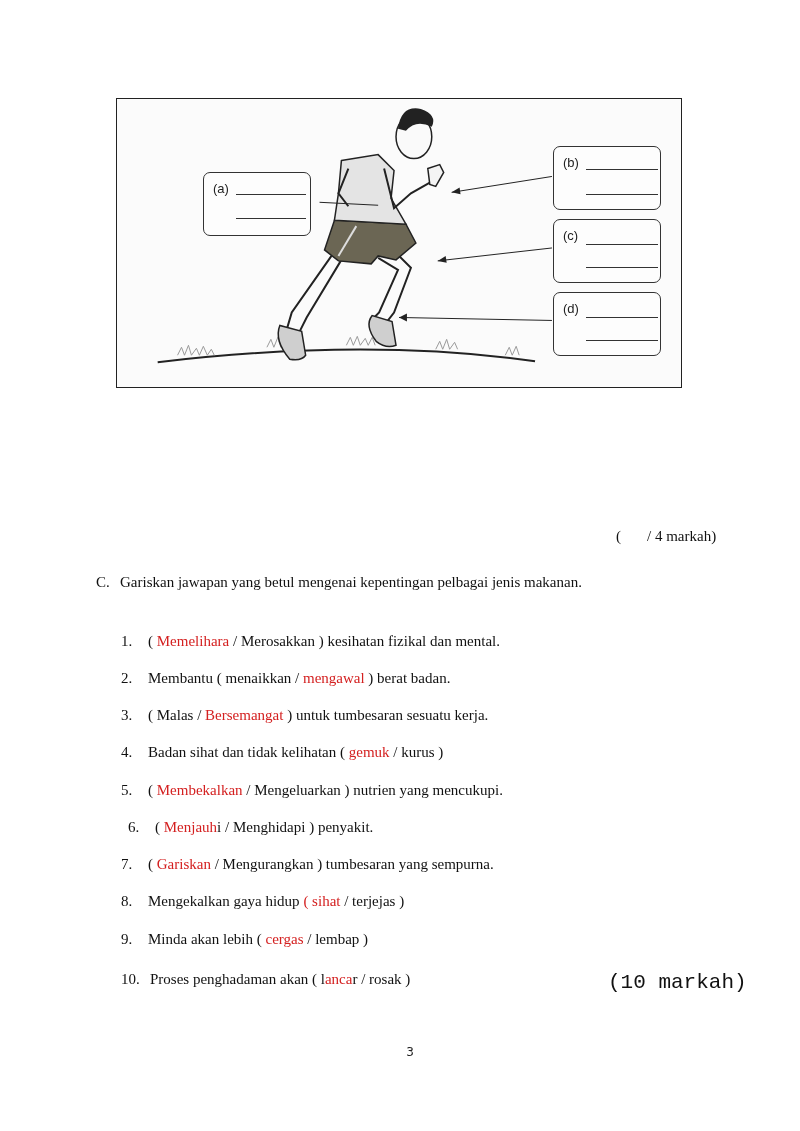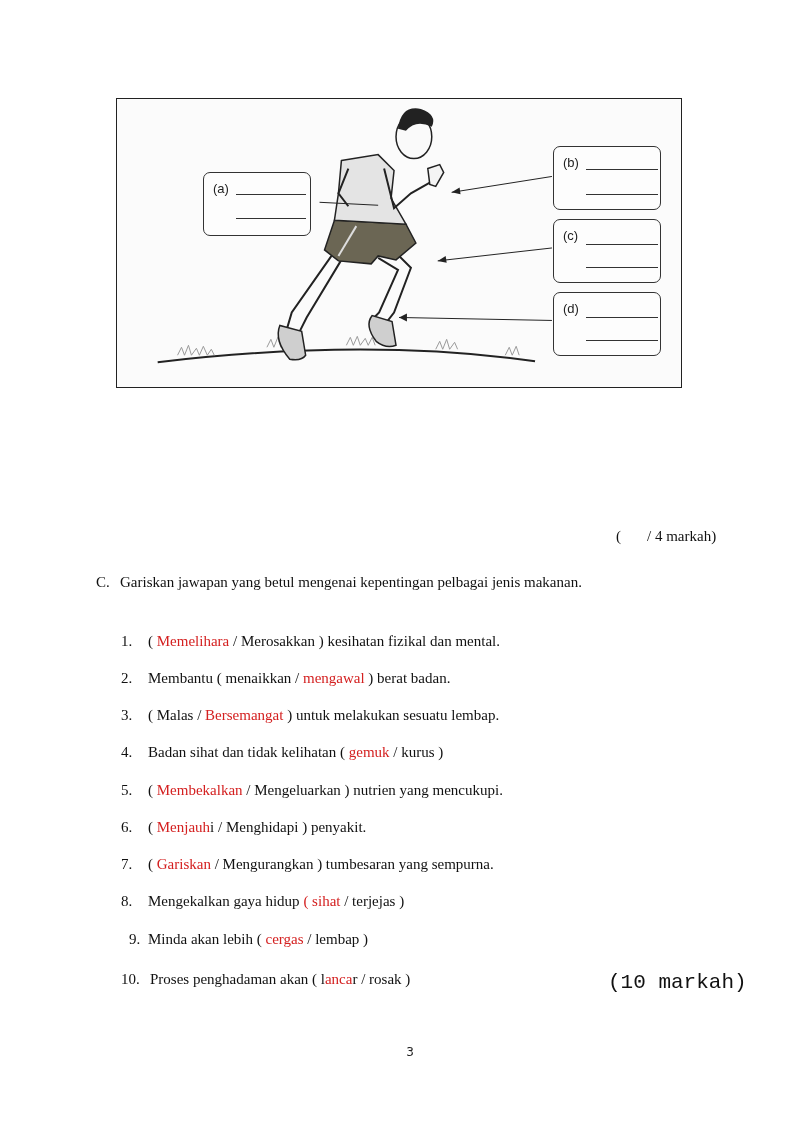--- a/index.html
+++ b/index.html
@@ -114,31 +114,31 @@
 </div>
 
 <div class="marks4"><span>(</span><span class="gap"></span><span>/ 4 markah)</span></div>
 
 <div class="section-title"><span class="sec">C.</span><span>Gariskan jawapan yang betul mengenai kepentingan pelbagai jenis makanan.</span></div>
 
 <div class="q" style="top:633px;"><span class="num">1.</span><span>( </span><span class="red">Memelihara</span><span> / Merosakkan ) kesihatan fizikal dan mental.</span></div>
 
 <div class="q" style="top:670px;"><span class="num">2.</span><span>Membantu ( menaikkan / </span><span class="red">mengawal</span><span> ) berat badan.</span></div>
 
-<div class="q" style="top:707px;"><span class="num">3.</span><span>( Malas / </span><span class="red">Bersemangat</span><span> ) untuk melakukan sesuatu lembap.</span></div>
+<div class="q" style="top:707px;"><span class="num">3.</span><span>( Malas / </span><span class="red">Bersemangat</span><span> ) untuk tumbesaran sesuatu kerja.</span></div>
 
 <div class="q" style="top:744px;"><span class="num">4.</span><span>Badan sihat dan tidak kelihatan ( </span><span class="red">gemuk</span><span> / kurus )</span></div>
 
 <div class="q" style="top:782px;"><span class="num">5.</span><span>( </span><span class="red">Membekalkan</span><span> / Mengeluarkan ) nutrien yang mencukupi.</span></div>
 
-<div class="q" style="top:819px;"><span class="num">6.</span><span>( </span><span class="red">Menjauh</span><span>i / Menghidapi ) penyakit.</span></div>
+<div class="q" style="top:819px;margin-left:7px;"><span class="num">6.</span><span>( </span><span class="red">Menjauh</span><span>i / Menghidapi ) penyakit.</span></div>
 
 <div class="q" style="top:856px;"><span class="num">7.</span><span>( </span><span class="red">Gariskan</span><span> / Mengurangkan ) tumbesaran yang sempurna.</span></div>
 
 <div class="q" style="top:893px;"><span class="num">8.</span><span>Mengekalkan gaya hidup </span><span class="red">( sihat</span><span> / terjejas )</span></div>
 
-<div class="q" style="top:931px;text-align:center;"><span class="num">9.</span><span>Minda akan lebih ( </span><span class="red">cergas</span><span> / lembap )</span></div>
+<div class="q" style="top:931px;"><span class="num">9.</span><span>Minda akan lebih ( </span><span class="red">cergas</span><span> / lembap )</span></div>
 
 <div class="q q10" style="top:971px;"><span class="num">10.</span><span>Proses penghadaman akan ( l</span><span class="red">anca</span><span>r / rosak )</span></div>
 
 <div class="marks10">(10 markah)</div>
 
 <div class="page-num">3</div>
 
 </body></html>

